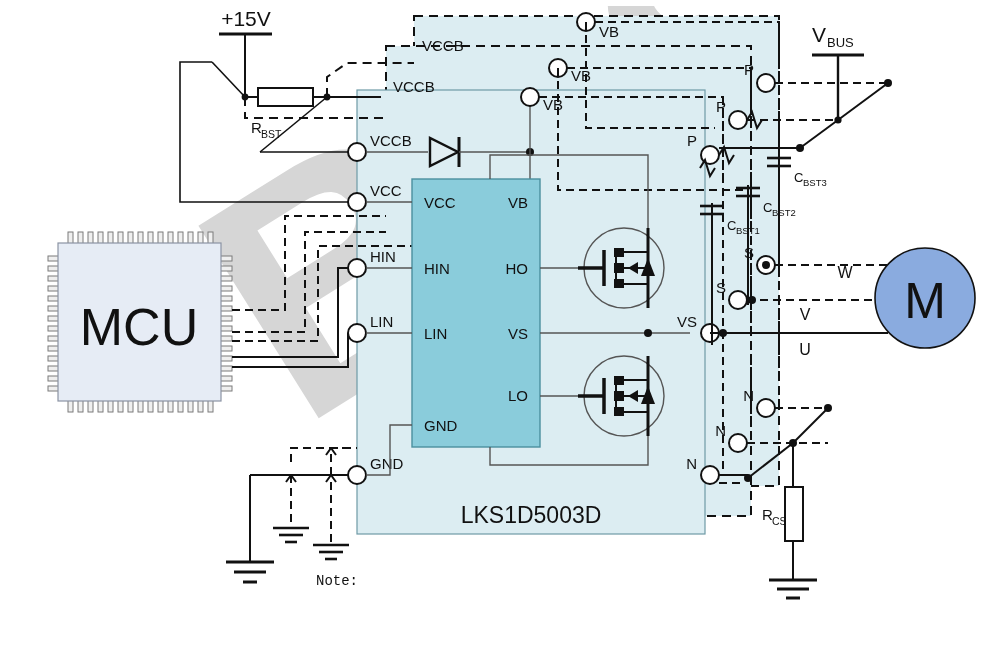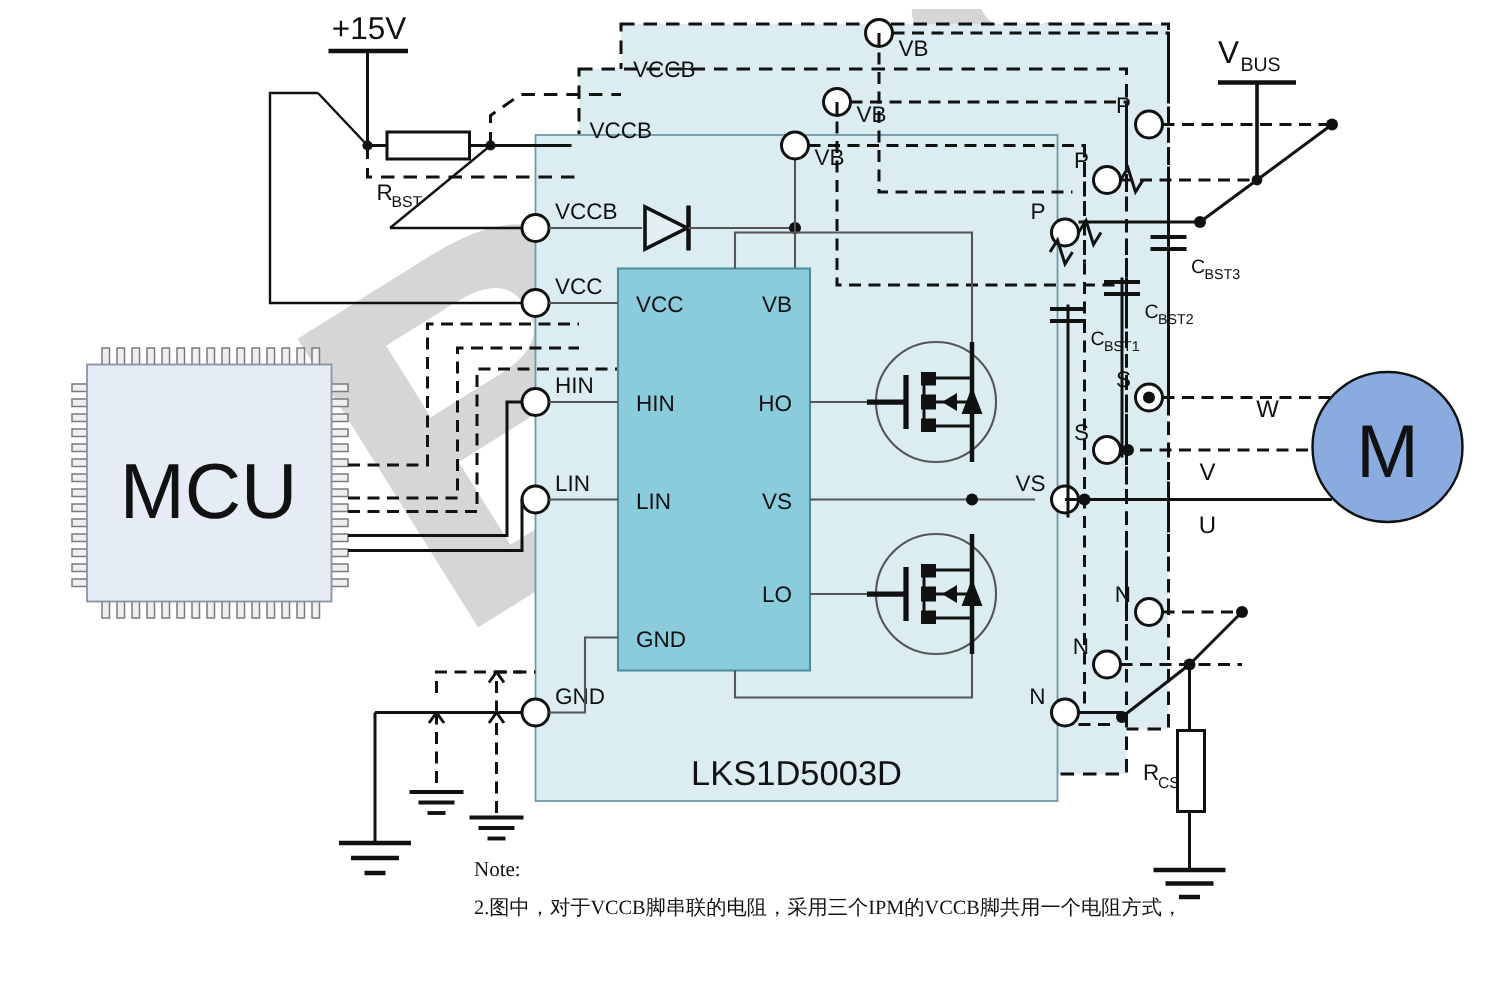--- a/index.html
+++ b/index.html
@@ -19,21 +19,21 @@
     position: absolute;
     left: 0; top: 0;
     width: 994px;
     height: 672px;
   }
   .note-block {
     position: absolute;
     left: 316px;
     top: 572px;
     width: 620px;
-    font-family: Liberation Serif, serif;
+    font-family: Liberation Mono, monospace;
     color: #111111;
   }
   .note-title {
     font-size: 14px;
     line-height: 18px;
     margin-bottom: 6px;
   }
   .note-line {
     font-size: 13.5px;
     line-height: 17px;
@@ -458,16 +458,15 @@
         <line x1="786" y1="598" x2="800" y2="598"></line>
       </g>
     </g>
 
     <text x="531" y="523" text-anchor="middle" font-size="23" fill="#111" font-family="'Liberation Sans', sans-serif">LKS1D5003D</text>
 
   </svg>
 
   <div class="note-block">
     <div class="note-title">Note:</div>
-    <div class="note-line">2.图中，对于VCCB脚串联的电阻，采用三个IPM的VCCB脚共用一个电阻方式，</div>
   </div>
 
 </div>
 
 </body></html>

